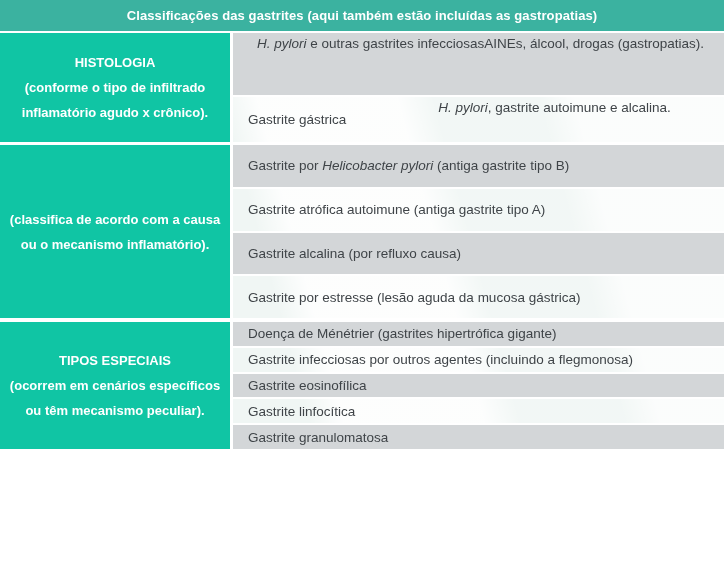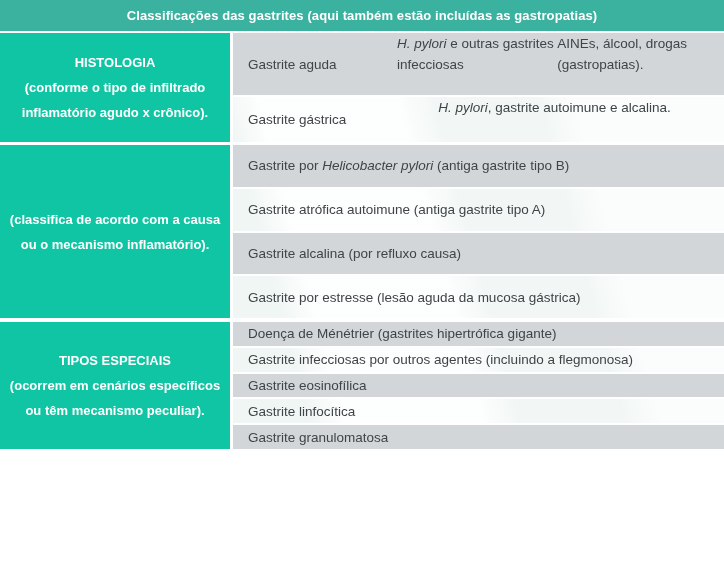--- a/index.html
+++ b/index.html
@@ -109,23 +109,20 @@
   <div class="gap2"></div>
 
   <div class="section sec-1">
     <div class="left-block">
       <div>HISTOLOGIA</div>
       <div>(conforme o tipo de infiltrado</div>
       <div>inflamatório agudo x crônico).</div>
     </div>
     <div class="rows">
       <div class="row dark split row-a">
-        <div class="cell-label">
-          <span>Gastrite aguda</span>
-        </div>
         <div class="cell-detail">
           <div><i>H. pylori</i><span> e outras gastrites infecciosas</span></div>
           <div><span>AINEs, álcool, drogas (gastropatias).</span></div>
         </div>
       </div>
       <div class="row light split row-b">
         <div class="cell-label">
           <span>Gastrite gástrica</span>
         </div>
         <div class="cell-detail">

